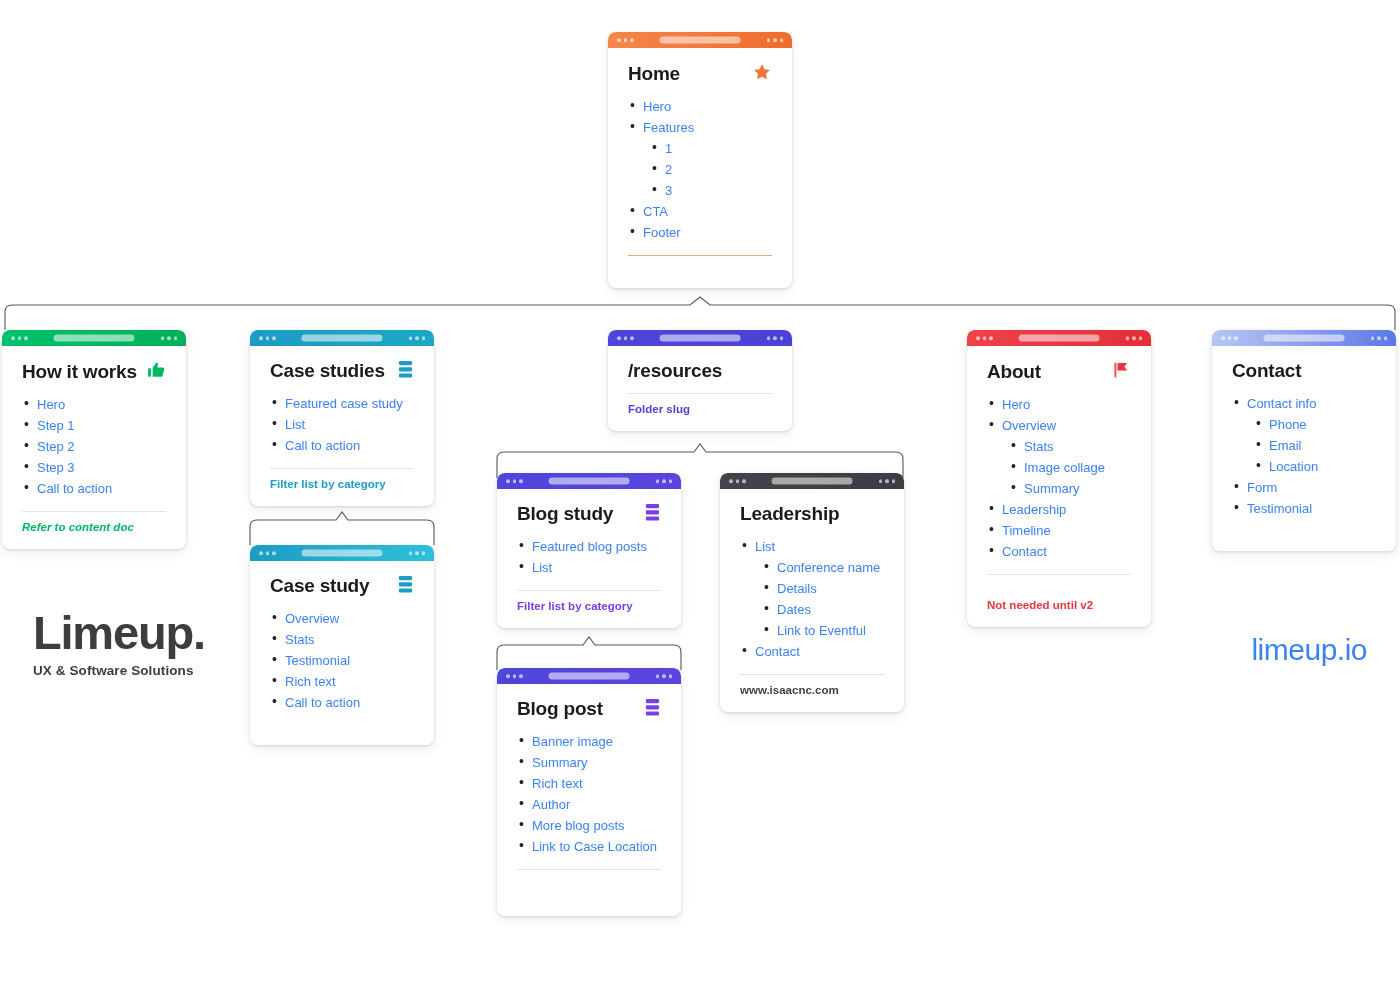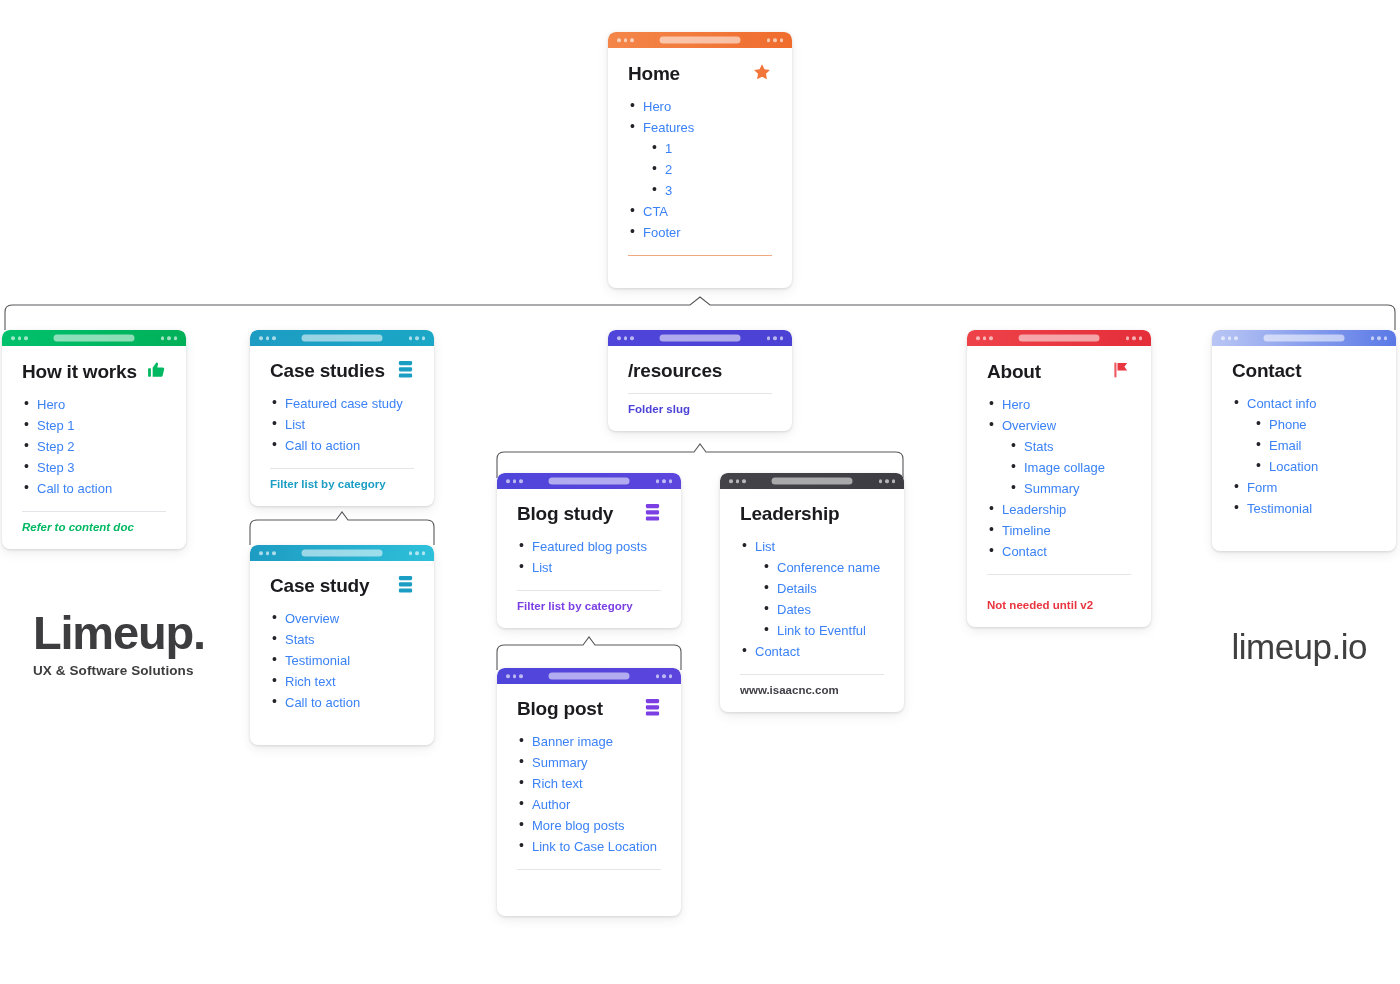--- a/index.html
+++ b/index.html
@@ -134,22 +134,22 @@
     font-size: 13.5px;
     font-weight: bold;
     color: #3d3d3f;
     margin-top: 7px;
     letter-spacing: 0.1px;
   }
   #site-url {
     position: absolute;
     right: 33px;
     bottom: 33px;
-    font-size: 35px;
-    color: #404040;
+    font-size: 30px;
+    color: #3b82f6;
     letter-spacing: -0.5px;
   }
 </style>
 </head>
 <body>
 
 <div id="canvas">
 
   <svg id="connectors" viewBox="0 0 1400 984" xmlns="http://www.w3.org/2000/svg">
     <g fill="none" stroke="#58585c" stroke-width="1.1">

